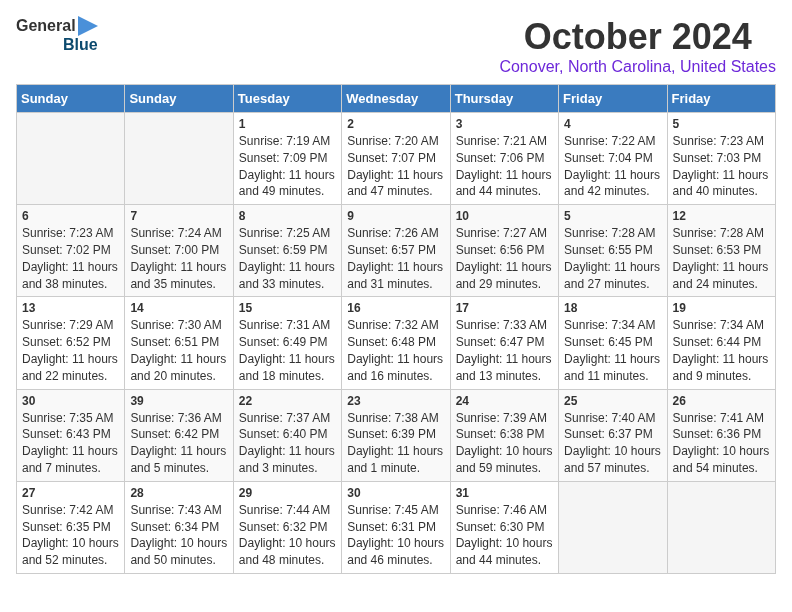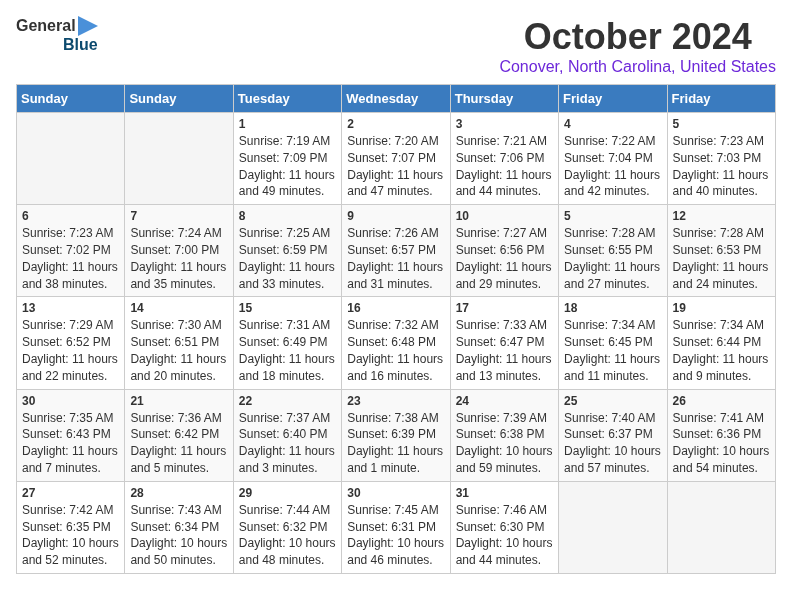--- a/index.html
+++ b/index.html
@@ -194,21 +194,21 @@
         <span class="day-num">19</span>
         <span class="cell-text">Sunrise: 7:34 AM<br>Sunset: 6:44 PM<br>Daylight: 11 hours and 9 minutes.</span>
       </td>
       </tr>
       <tr>
         <td>
         <span class="day-num">30</span>
         <span class="cell-text">Sunrise: 7:35 AM<br>Sunset: 6:43 PM<br>Daylight: 11 hours and 7 minutes.</span>
       </td>
         <td>
-        <span class="day-num">21</span>
+        <span class="day-num">39</span>
         <span class="cell-text">Sunrise: 7:36 AM<br>Sunset: 6:42 PM<br>Daylight: 11 hours and 5 minutes.</span>
       </td>
         <td>
         <span class="day-num">22</span>
         <span class="cell-text">Sunrise: 7:37 AM<br>Sunset: 6:40 PM<br>Daylight: 11 hours and 3 minutes.</span>
       </td>
         <td>
         <span class="day-num">23</span>
         <span class="cell-text">Sunrise: 7:38 AM<br>Sunset: 6:39 PM<br>Daylight: 11 hours and 1 minute.</span>
       </td>

